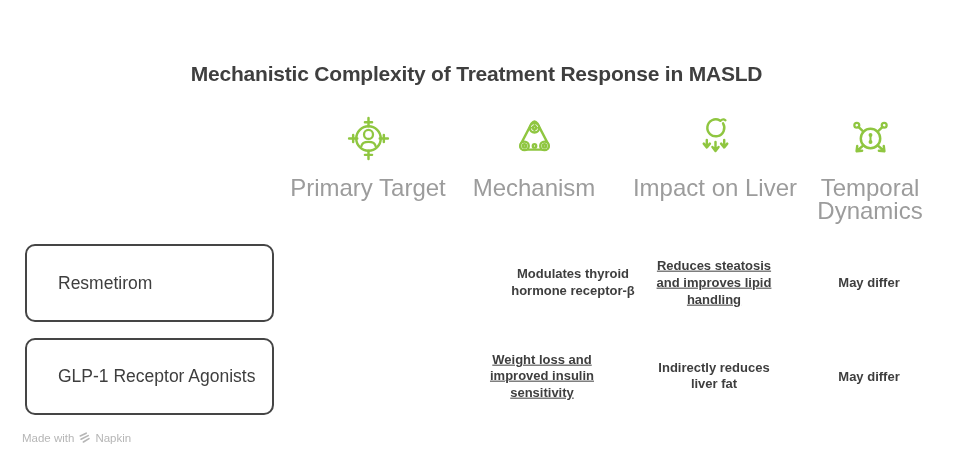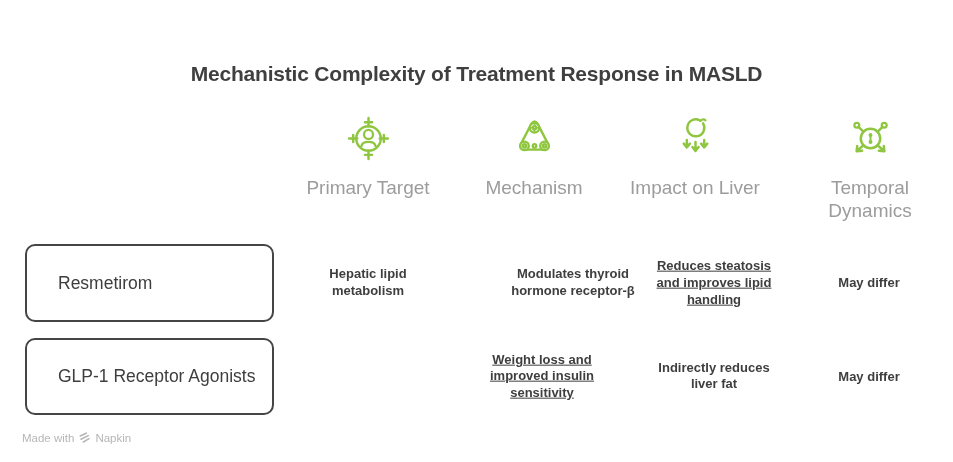--- a/index.html
+++ b/index.html
@@ -18,21 +18,21 @@
   }
   .col-h{
     position:absolute;top:114px;
     transform:translateX(-50%);
     width:170px;text-align:center;
   }
   .col-h.c4{width:130px;}
   .col-h .icon-wrap{height:50px;display:flex;align-items:flex-start;justify-content:center;}
   .col-h .col-label{
     margin-top:12px;
-    font-size:19px;color:#9c9c9c;line-height:23px;
+    font-size:24px;color:#9c9c9c;line-height:23px;
   }
   .row-band{position:absolute;left:0;width:953px;}
   .row-band.r1{top:244px;height:78px;}
   .row-band.r2{top:338px;height:77px;}
   .entity-box{
     position:absolute;left:25px;top:0;
     width:249px;height:100%;
     border:2px solid #454545;border-radius:10px;
     box-sizing:border-box;
     display:flex;align-items:center;
@@ -91,21 +91,21 @@
         <circle cx="13.2" cy="31.2" r="4.2" fill="#ffffff"></circle>
         <circle cx="13.2" cy="31.2" r="1.6"></circle>
         <circle cx="32.8" cy="31.2" r="4.2" fill="#ffffff"></circle>
         <circle cx="32.8" cy="31.2" r="1.6"></circle>
         <circle cx="23" cy="31.2" r="1.7"></circle>
       </svg>
     </div>
     <div class="col-label">Mechanism</div>
   </div>
 
-  <div class="col-h" style="left:695px">
+  <div class="col-h" style="left:715px">
     <div class="icon-wrap">
       <svg width="47" height="47" viewBox="0 0 46 46" fill="none" stroke="#8fc640" stroke-width="2.4" stroke-linecap="round" stroke-linejoin="round">
         <path d="M27.2 6.2 A8.3 8.3 0 1 0 30.4 9.2"></path>
         <path d="M27.8 6.8 q2.6 -2.8 5 -0.6" stroke-width="2.1"></path>
         <path d="M14.5 25.5 V32 M11.5 29 L14.5 32.7 L17.5 29"></path>
         <path d="M23 27.5 V35.5 M20 32.3 L23 36.2 L26 32.3"></path>
         <path d="M31.5 25.5 V32 M28.5 29 L31.5 32.7 L34.5 29"></path>
       </svg>
     </div>
     <div class="col-label">Impact on Liver</div>
@@ -126,21 +126,20 @@
         <path d="M29.8 30.6 L36.6 36.4 M36.6 36.4 L31.2 35.9 M36.6 36.4 L36 31.4"></path>
       </svg>
     </div>
     <div class="col-label">Temporal Dynamics</div>
   </div>
 
   <div class="row-band r1">
     <div class="entity-box">
       <span class="entity-label">Resmetirom</span>
     </div>
-    <div class="cell bold w140" style="left:368px">Hepatic lipid metabolism</div>
     <div class="cell bold w135" style="left:542px">Modulates thyroid hormone receptor-β</div>
     <div class="cell bold w125" style="left:714px">Reduces steatosis and improves lipid handling</div>
     <div class="cell bold w120" style="left:869px">May differ</div>
   </div>
 
   <div class="row-band r2">
     <div class="entity-box">
       <span class="entity-label">GLP-1 Receptor Agonists</span>
     </div>
     <div class="cell bold w125" style="left:542px">Weight loss and improved insulin sensitivity</div>

